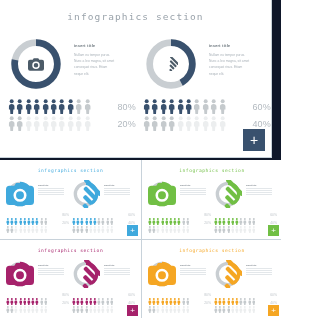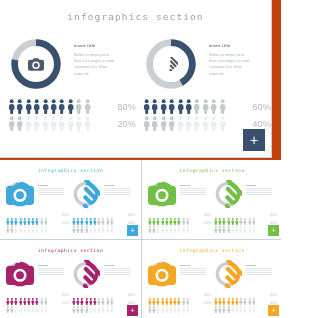--- a/index.html
+++ b/index.html
@@ -2,21 +2,21 @@
 <html><head>
 <meta charset="utf-8">
 <style>
   html,body{margin:0;padding:0;}
   body{
     width:281px;height:318px;overflow:hidden;
     background:#ffffff;
     font-family:"Liberation Sans",sans-serif;
     -webkit-font-smoothing:antialiased;
   }
-  .page{position:relative;width:281px;height:260px;background:#c2410c;}
+  .page{position:relative;width:281px;height:260px;background:#0f172a;}
 
   
   .main-slide{
     position:absolute;left:0;top:0;width:272px;height:158px;
     background:#ffffff;
     border-right:1px solid #c8d2da;
     border-bottom:1px solid #c8d2da;
     box-sizing:border-box;
     overflow:hidden;
   }

